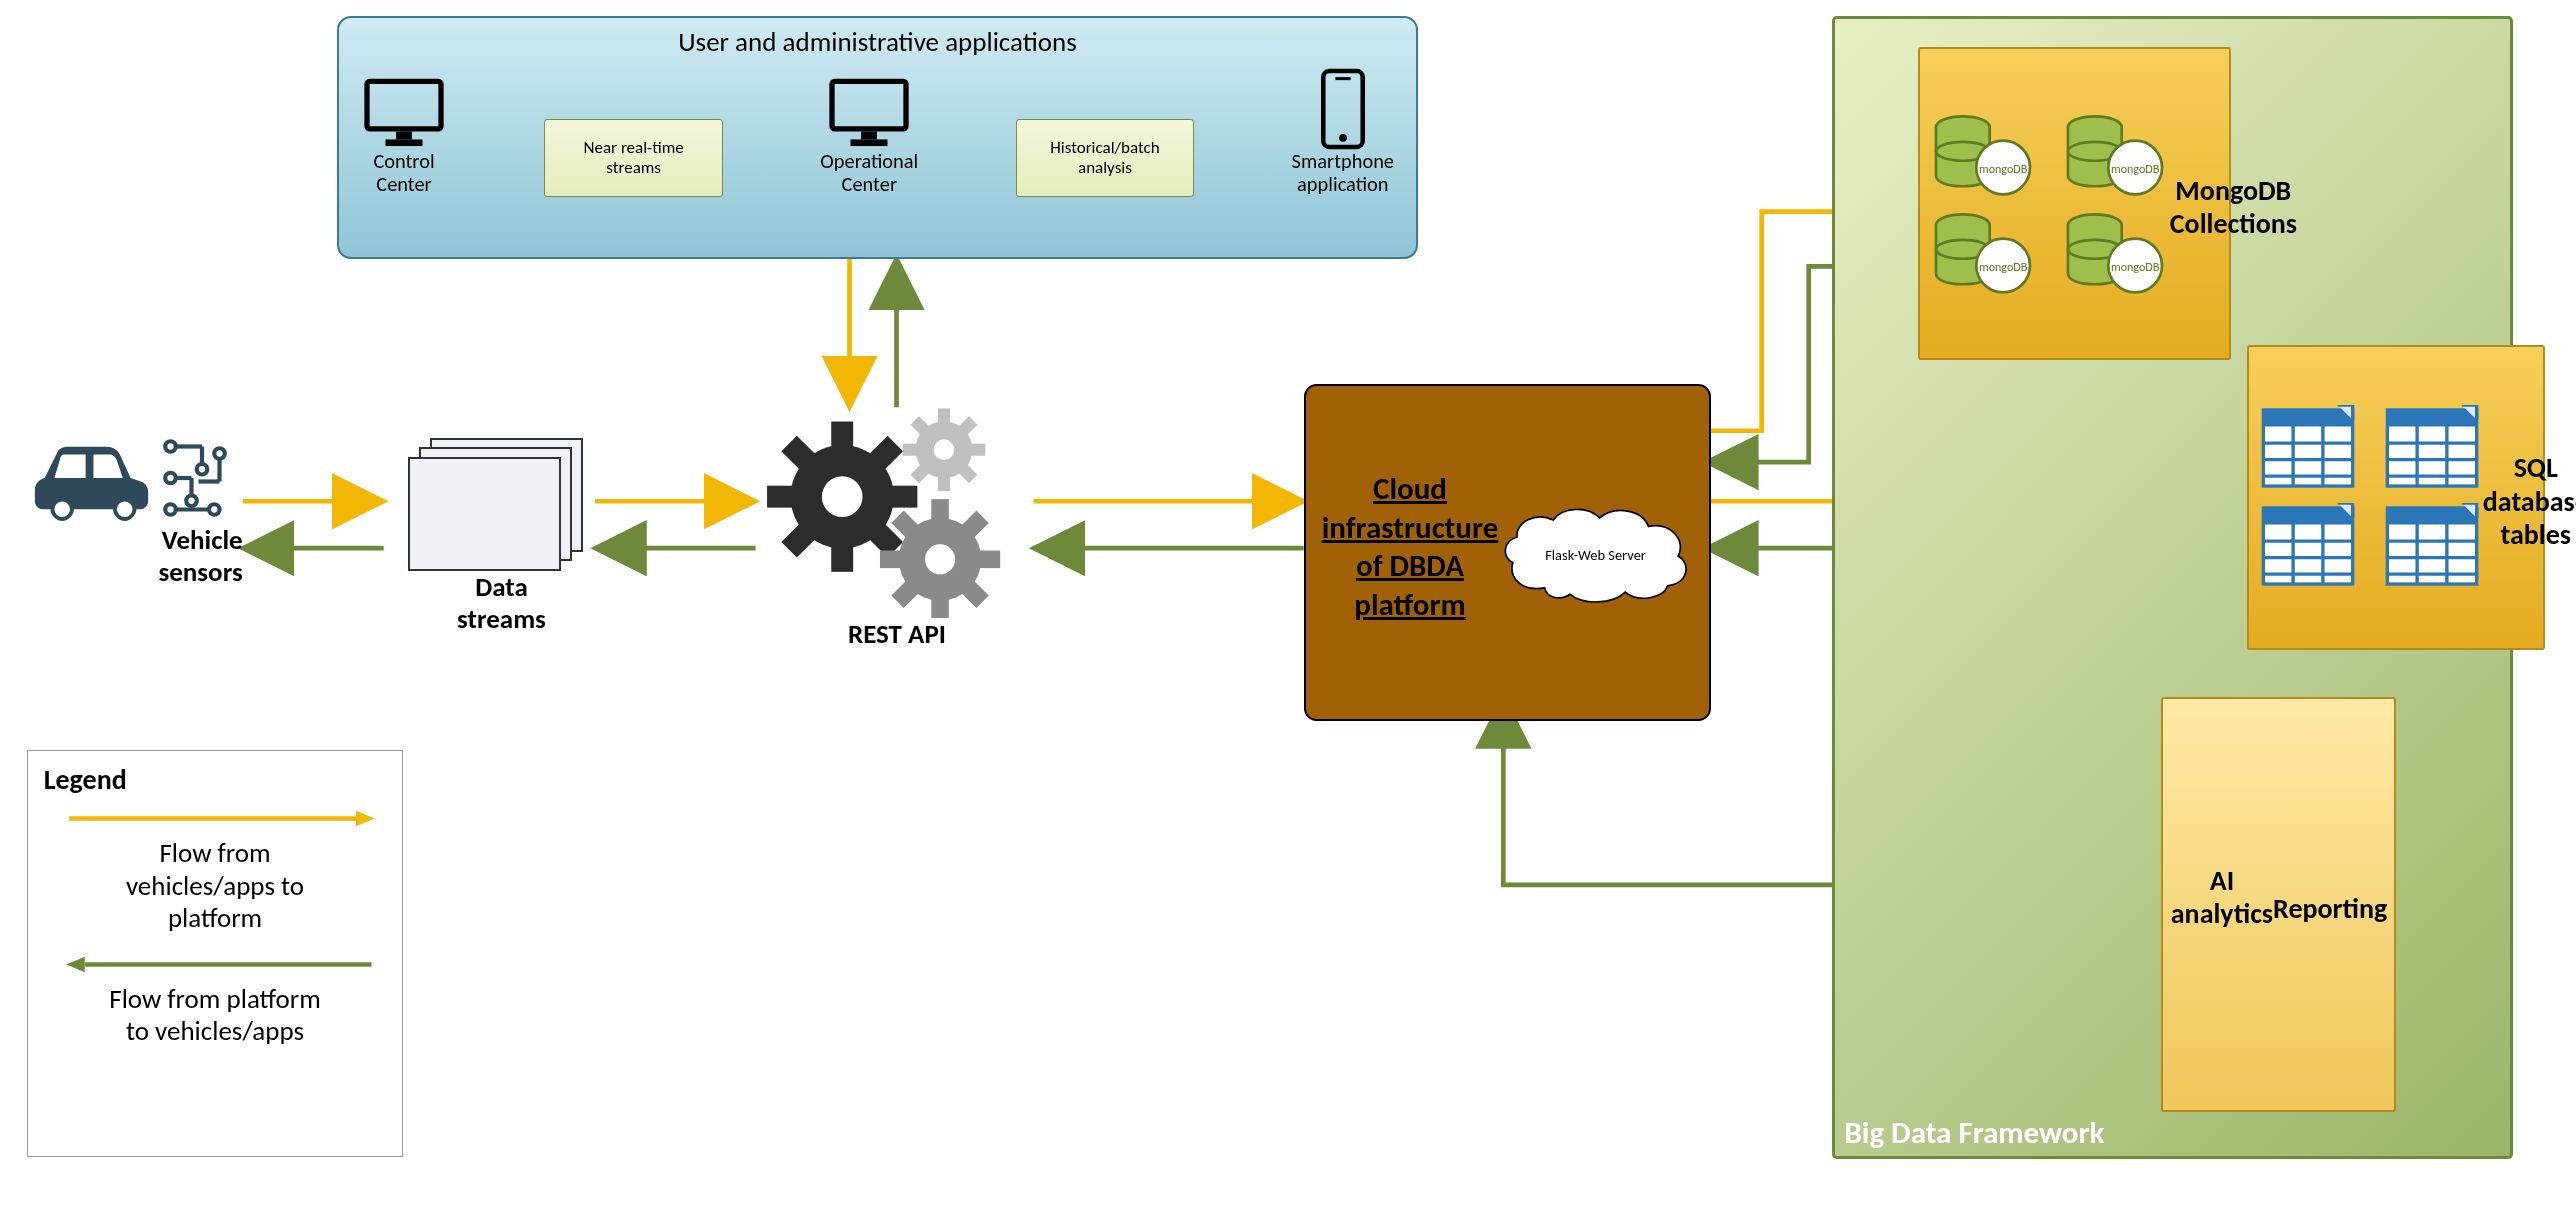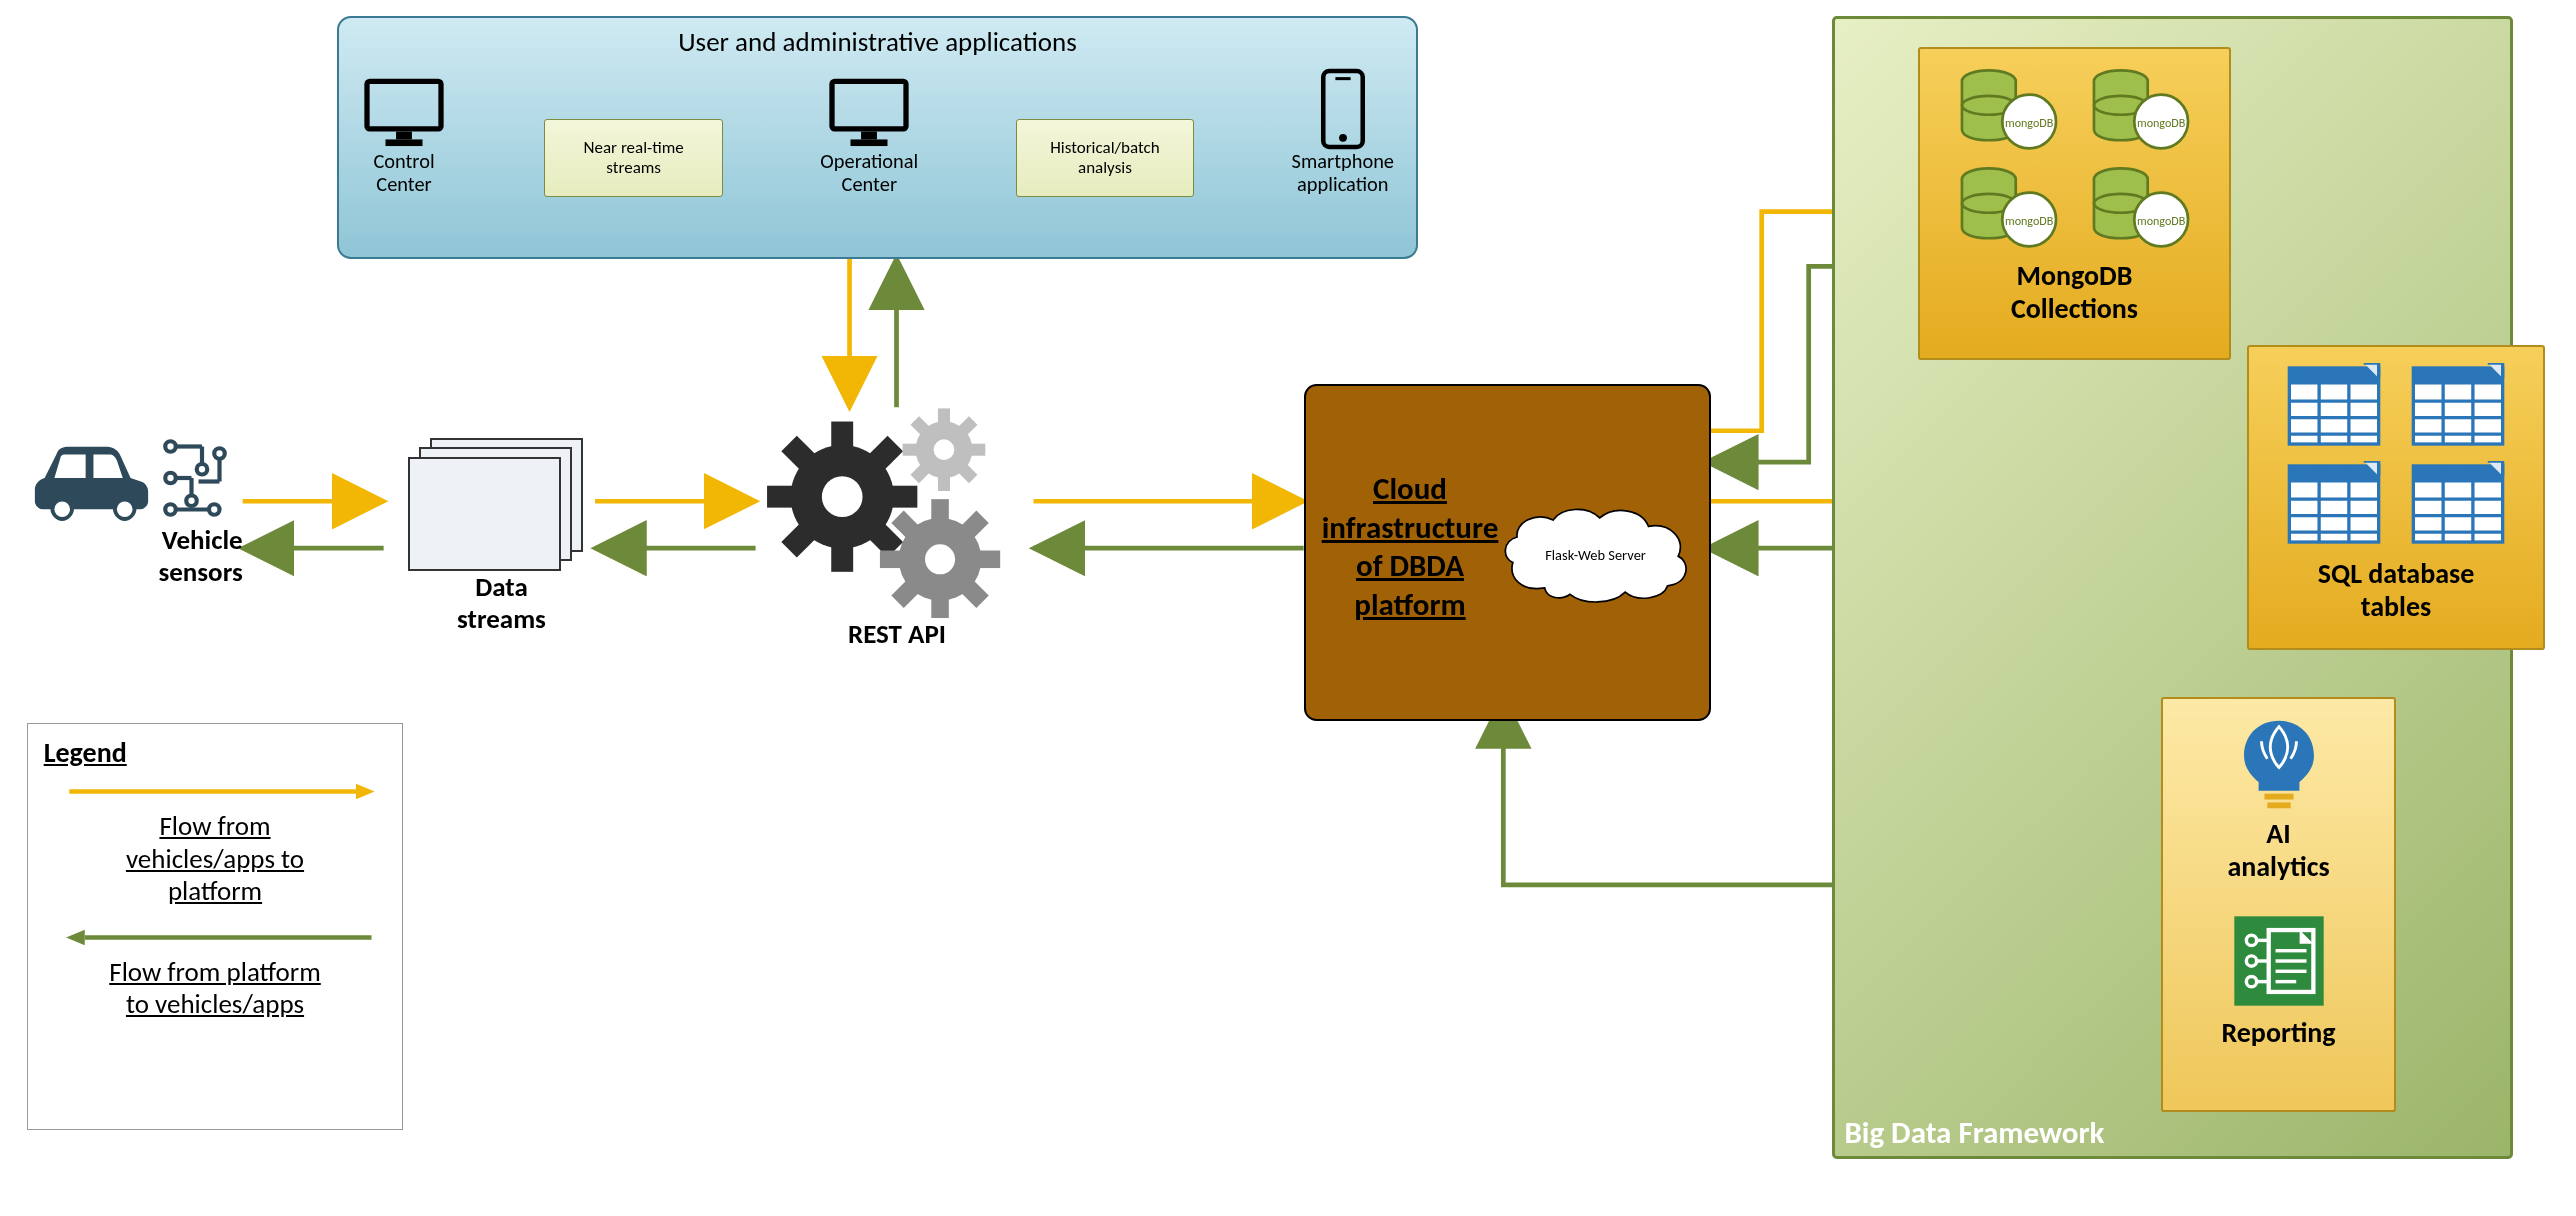--- a/index.html
+++ b/index.html
@@ -41,21 +41,21 @@
     font-weight: 700;
     color: #ffffff;
   }
 
   
   .gold-box {
     border: 2.3px solid #b28c1c;
     border-radius: 3.1px;
     background: linear-gradient(180deg, #f6cf5a 0%, #e4ab1f 100%);
     display: flex;
-    flex-direction: column;
+    flex-direction: row;
     align-items: center;
     justify-content: flex-start;
     padding: 15.7px 7.8px 7.8px 7.8px;
   }
   .gold-label {
     font-size: 28px;
     font-weight: 700;
     text-align: center;
     line-height: 1.2;
   }
@@ -452,21 +452,21 @@
       <circle cx="16" cy="20" r="3" fill="none" stroke="#fff" stroke-width="2"></circle>
         <line x1="19" y1="20" x2="26" y2="20" stroke="#fff" stroke-width="2"></line>
       <circle cx="16" cy="32" r="3" fill="none" stroke="#fff" stroke-width="2"></circle>
         <line x1="19" y1="32" x2="26" y2="32" stroke="#fff" stroke-width="2"></line>
       <circle cx="16" cy="44" r="3" fill="none" stroke="#fff" stroke-width="2"></circle>
         <line x1="19" y1="44" x2="26" y2="44" stroke="#fff" stroke-width="2"></line>
     </svg>
     <div class="gold-label">Reporting</div>
   </div>
 
-  <div class="box legend-box" style="left:27px; top:723px; width:376px; height:407px;text-decoration:underline;">
+  <div class="box legend-box" style="left:27px; top:750px; width:376px; height:407px;">
     <div class="legend-title">Legend</div>
 
     <svg width="345" height="31" viewBox="0 0 440 40">
       <line x1="30" y1="20" x2="400" y2="20" stroke="#f2b705" stroke-width="6"></line>
       <path d="M400 10 L424 20 L400 30 Z" fill="#f2b705"></path>
     </svg>
     <div class="legend-entry" style="white-space:pre-line;">Flow from
 vehicles/apps to
 platform</div>
 

